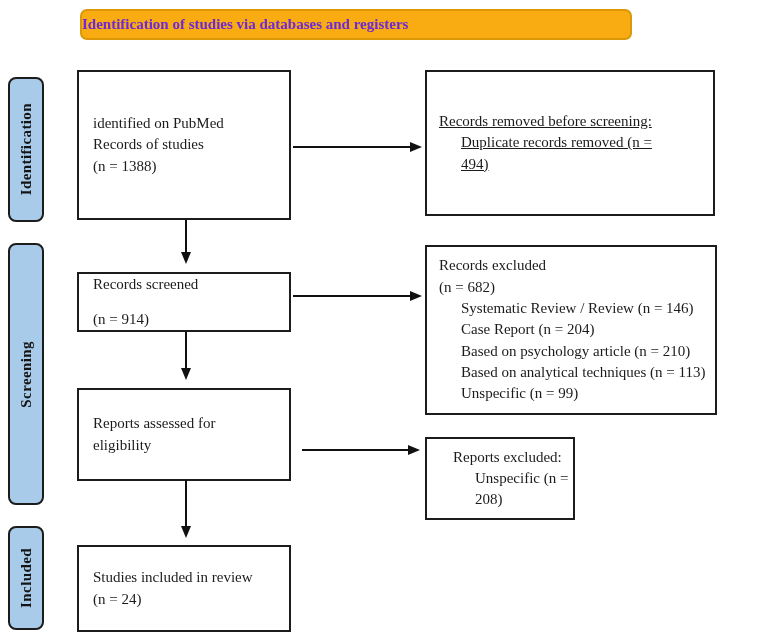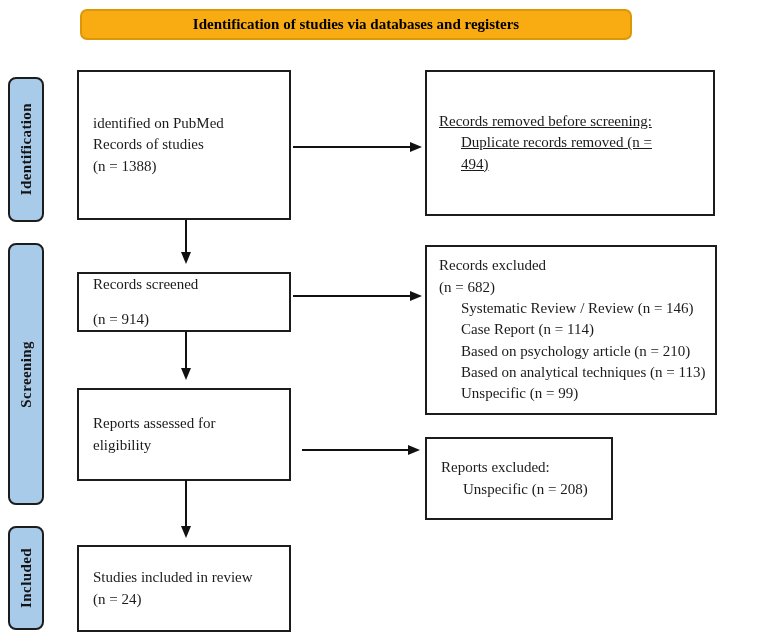--- a/index.html
+++ b/index.html
@@ -21,24 +21,24 @@
   .banner {
     position: absolute;
     left: 80px; top: 9px;
     width: 552px; height: 31px;
     background: #F9AC12;
     border: 2px solid #DB9708;
     border-radius: 7px;
     box-sizing: border-box;
     display: flex;
     align-items: center;
-    justify-content: center;
+    justify-content: flex-start;
     font-size: 15px;
     font-weight: 700;
-    color: #000000;
+    color: #6d28d9;
   }
 
   
   .stage {
     position: absolute;
     left: 8px;
     width: 36px;
     background: #A9CBEA;
     border: 2px solid #1c1c1c;
     border-radius: 8px;
@@ -70,21 +70,21 @@
     flex-direction: column;
     justify-content: center;
     font-size: 15px;
     line-height: 1.42;
   }
   .box-records-identified { left: 77px;  top: 70px;  width: 214px; height: 150px; padding-left: 14px; }
   .box-records-removed    { left: 425px; top: 70px;  width: 290px; height: 146px; padding-left: 12px; padding-right: 6px; text-decoration: underline; }
   .box-records-screened   { left: 77px;  top: 272px; width: 214px; height: 60px;  padding-left: 14px; justify-content: space-between; }
   .box-records-excluded   { left: 425px; top: 245px; width: 292px; height: 170px; padding-left: 12px; padding-right: 4px; }
   .box-reports-assessed   { left: 77px;  top: 388px; width: 214px; height: 93px;  padding-left: 14px; }
-  .box-reports-excluded   { left: 425px; top: 437px; width: 188px; height: 83px;  padding-left: 14px; }
+  .box-reports-excluded   { left: 425px; top: 437px; width: 150px; height: 83px;  padding-left: 26px; }
   .box-studies-included   { left: 77px;  top: 545px; width: 214px; height: 87px;  padding-left: 14px; }
 
   .indent { padding-left: 22px; }
   .wrap-narrow { max-width: 202px; }
 
   
   .arrow-h {
     position: absolute;
     height: 2px;
     background: #111111;
@@ -163,21 +163,21 @@
 
   <div class="fbox box-records-removed">
     <div>Records removed before screening:</div>
     <div class="indent wrap-narrow">Duplicate records removed (n = 494)</div>
   </div>
 
   <div class="fbox box-records-excluded">
     <div>Records excluded</div>
     <div>(n = 682)</div>
     <div class="indent">Systematic Review / Review (n = 146)</div>
-    <div class="indent">Case Report (n = 114)</div>
+    <div class="indent">Case Report (n = 204)</div>
     <div class="indent">Based on psychology article (n = 210)</div>
     <div class="indent">Based on analytical techniques (n = 113)</div>
     <div class="indent">Unspecific (n = 99)</div>
   </div>
 
   <div class="fbox box-reports-excluded">
     <div>Reports excluded:</div>
     <div class="indent">Unspecific (n = 208)</div>
   </div>
 

